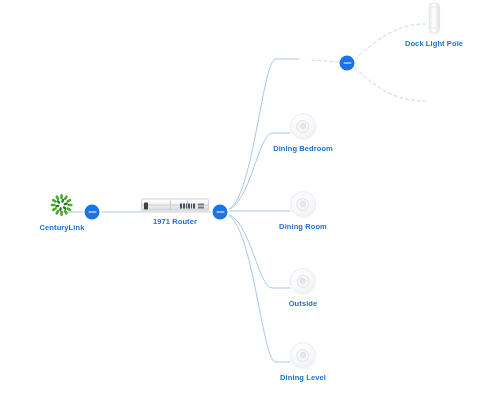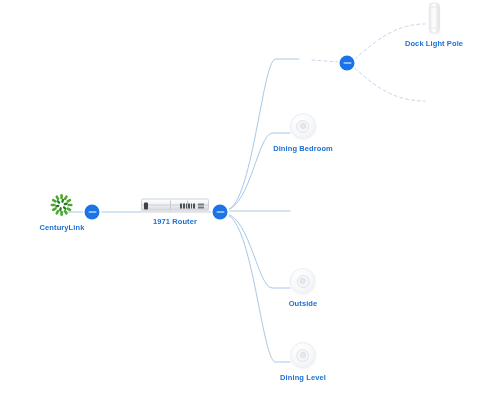--- a/index.html
+++ b/index.html
@@ -312,20 +312,28 @@
 
   <div class="node" style="left:303px; top:133px;">
     <div class="disc">
       <span class="disc-ring">
         <span class="disc-core"></span>
       </span>
     </div>
     <div class="node-label">Dining Bedroom</div>
   </div>
 
+  <div class="node" style="left:303px; top:211px;">
+    <div class="disc">
+      <span class="disc-ring">
+        <span class="disc-core"></span>
+      </span>
+    </div>
+    <div class="node-label">Dining Room</div>
+  </div>
 
   <div class="node" style="left:303px; top:288px;">
     <div class="disc">
       <span class="disc-ring">
         <span class="disc-core"></span>
       </span>
     </div>
     <div class="node-label">Outside</div>
   </div>
 

